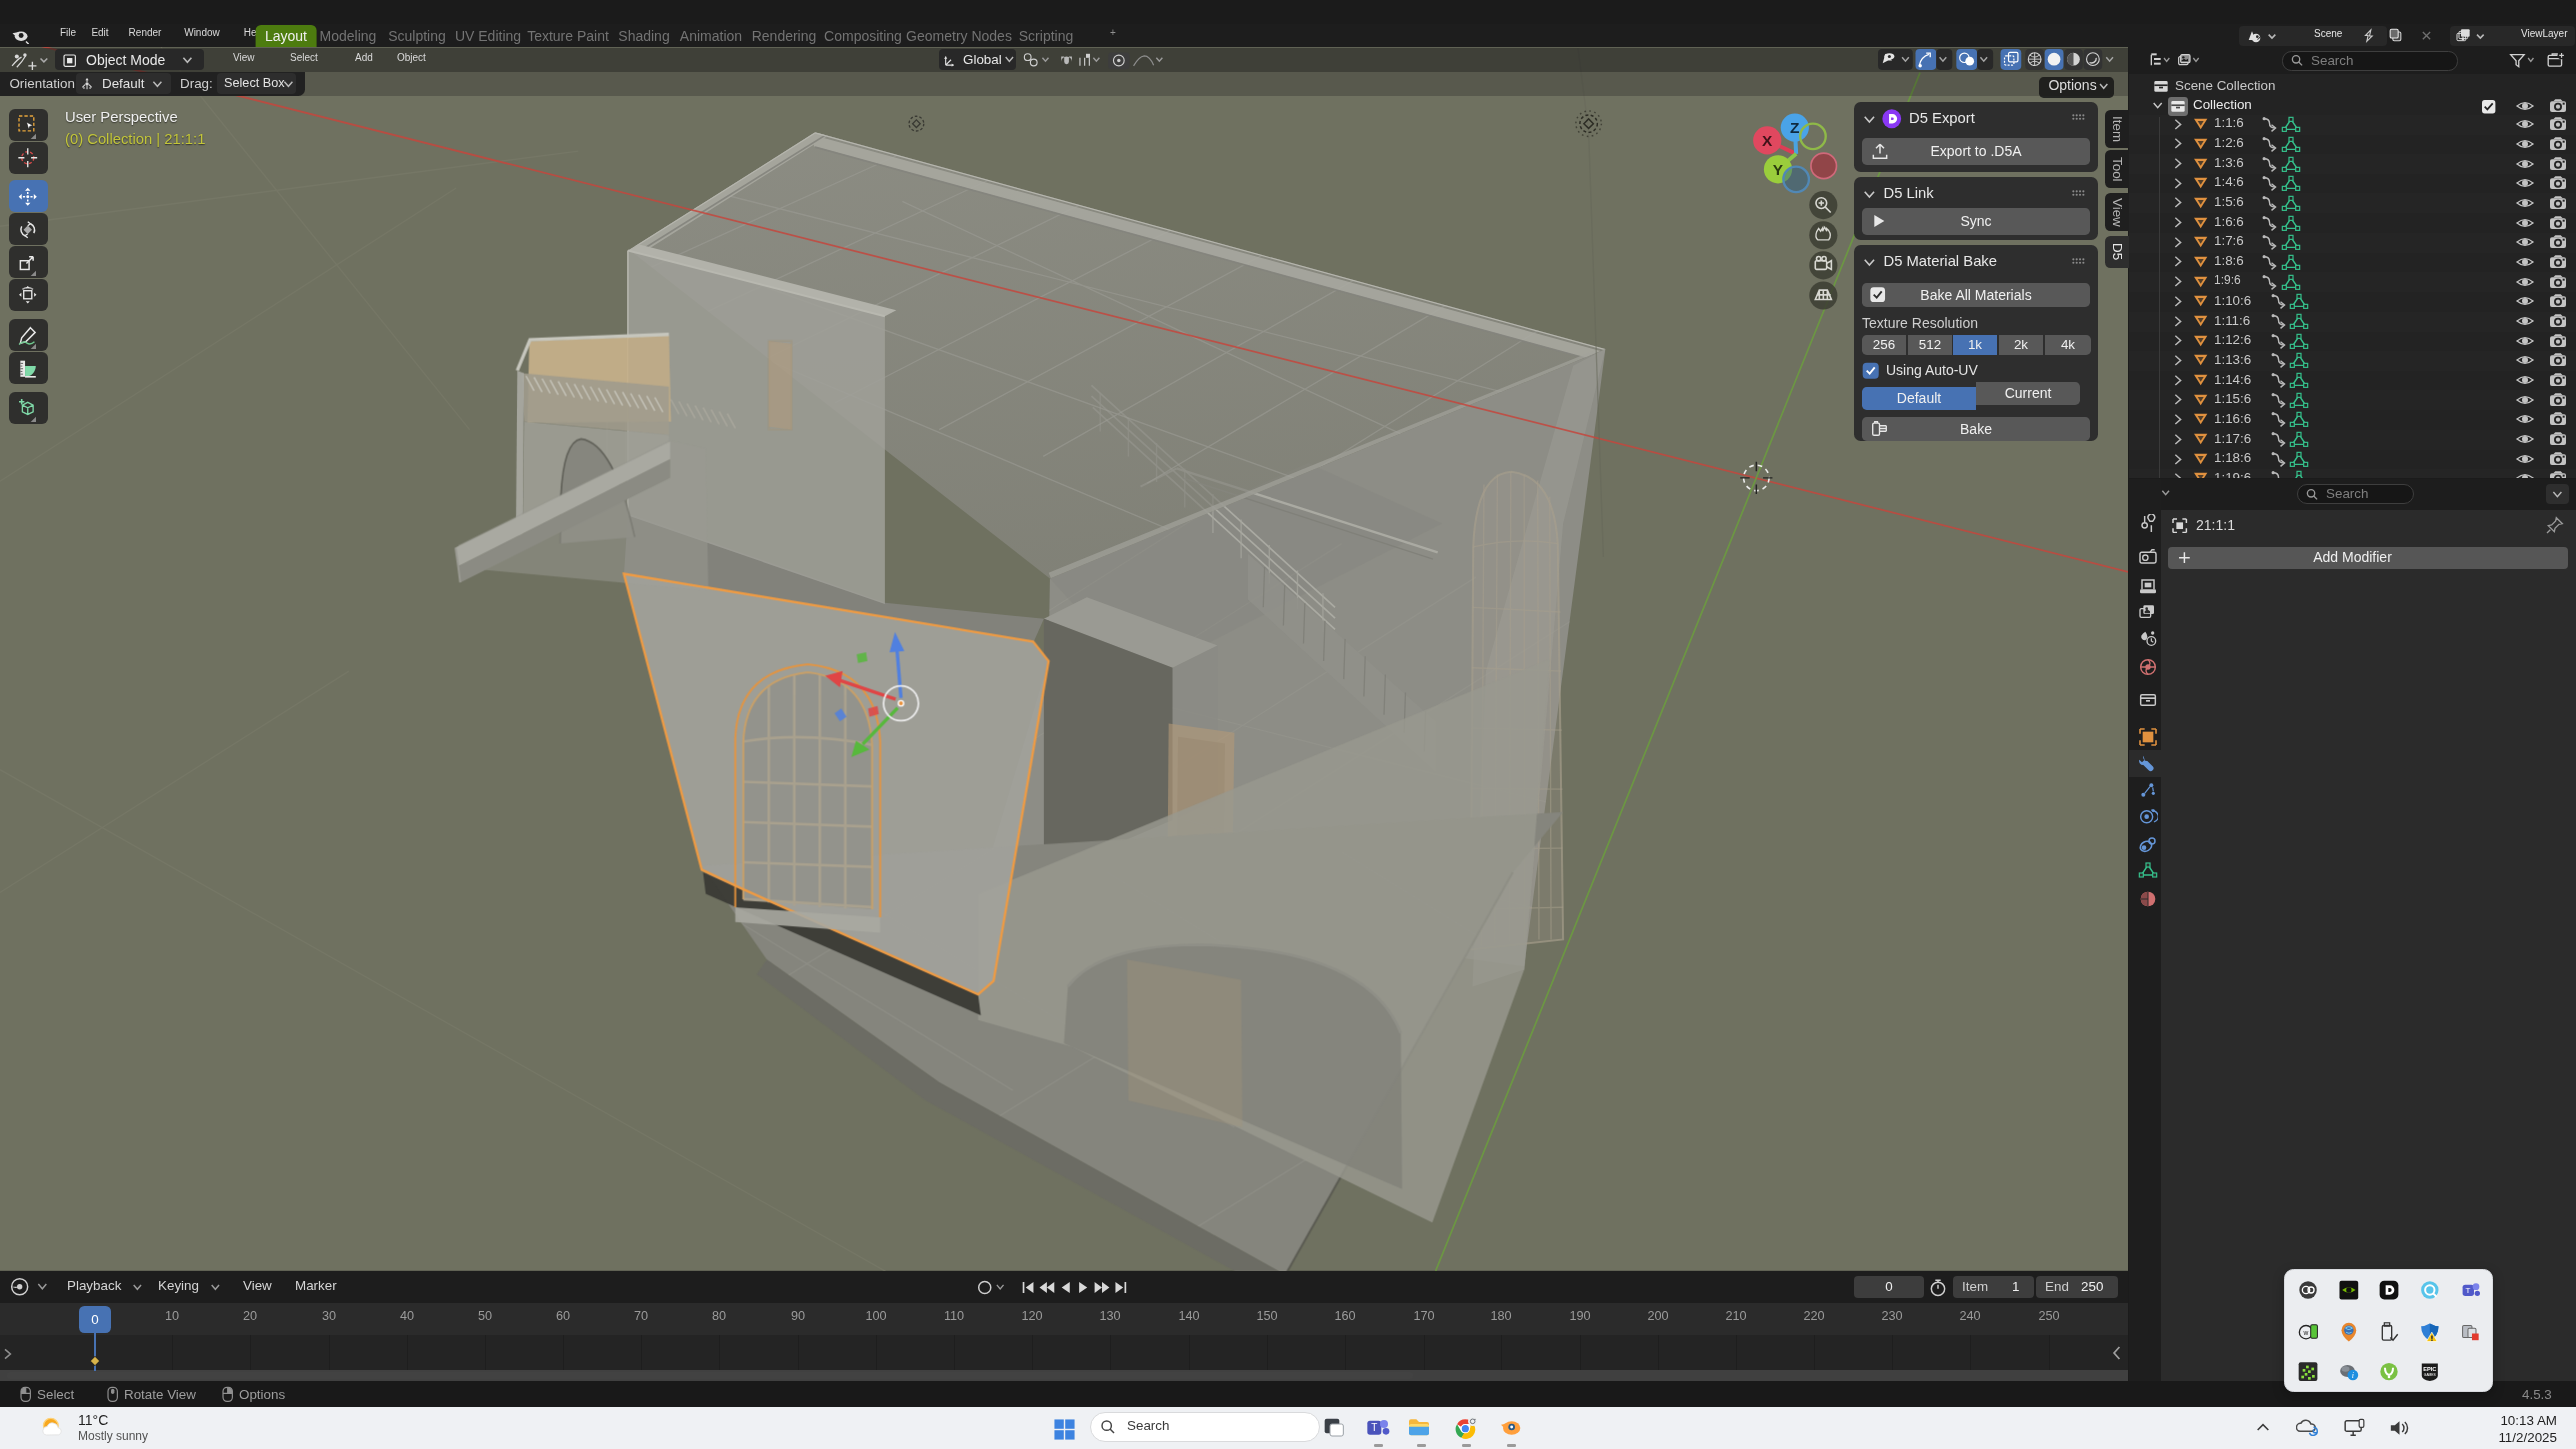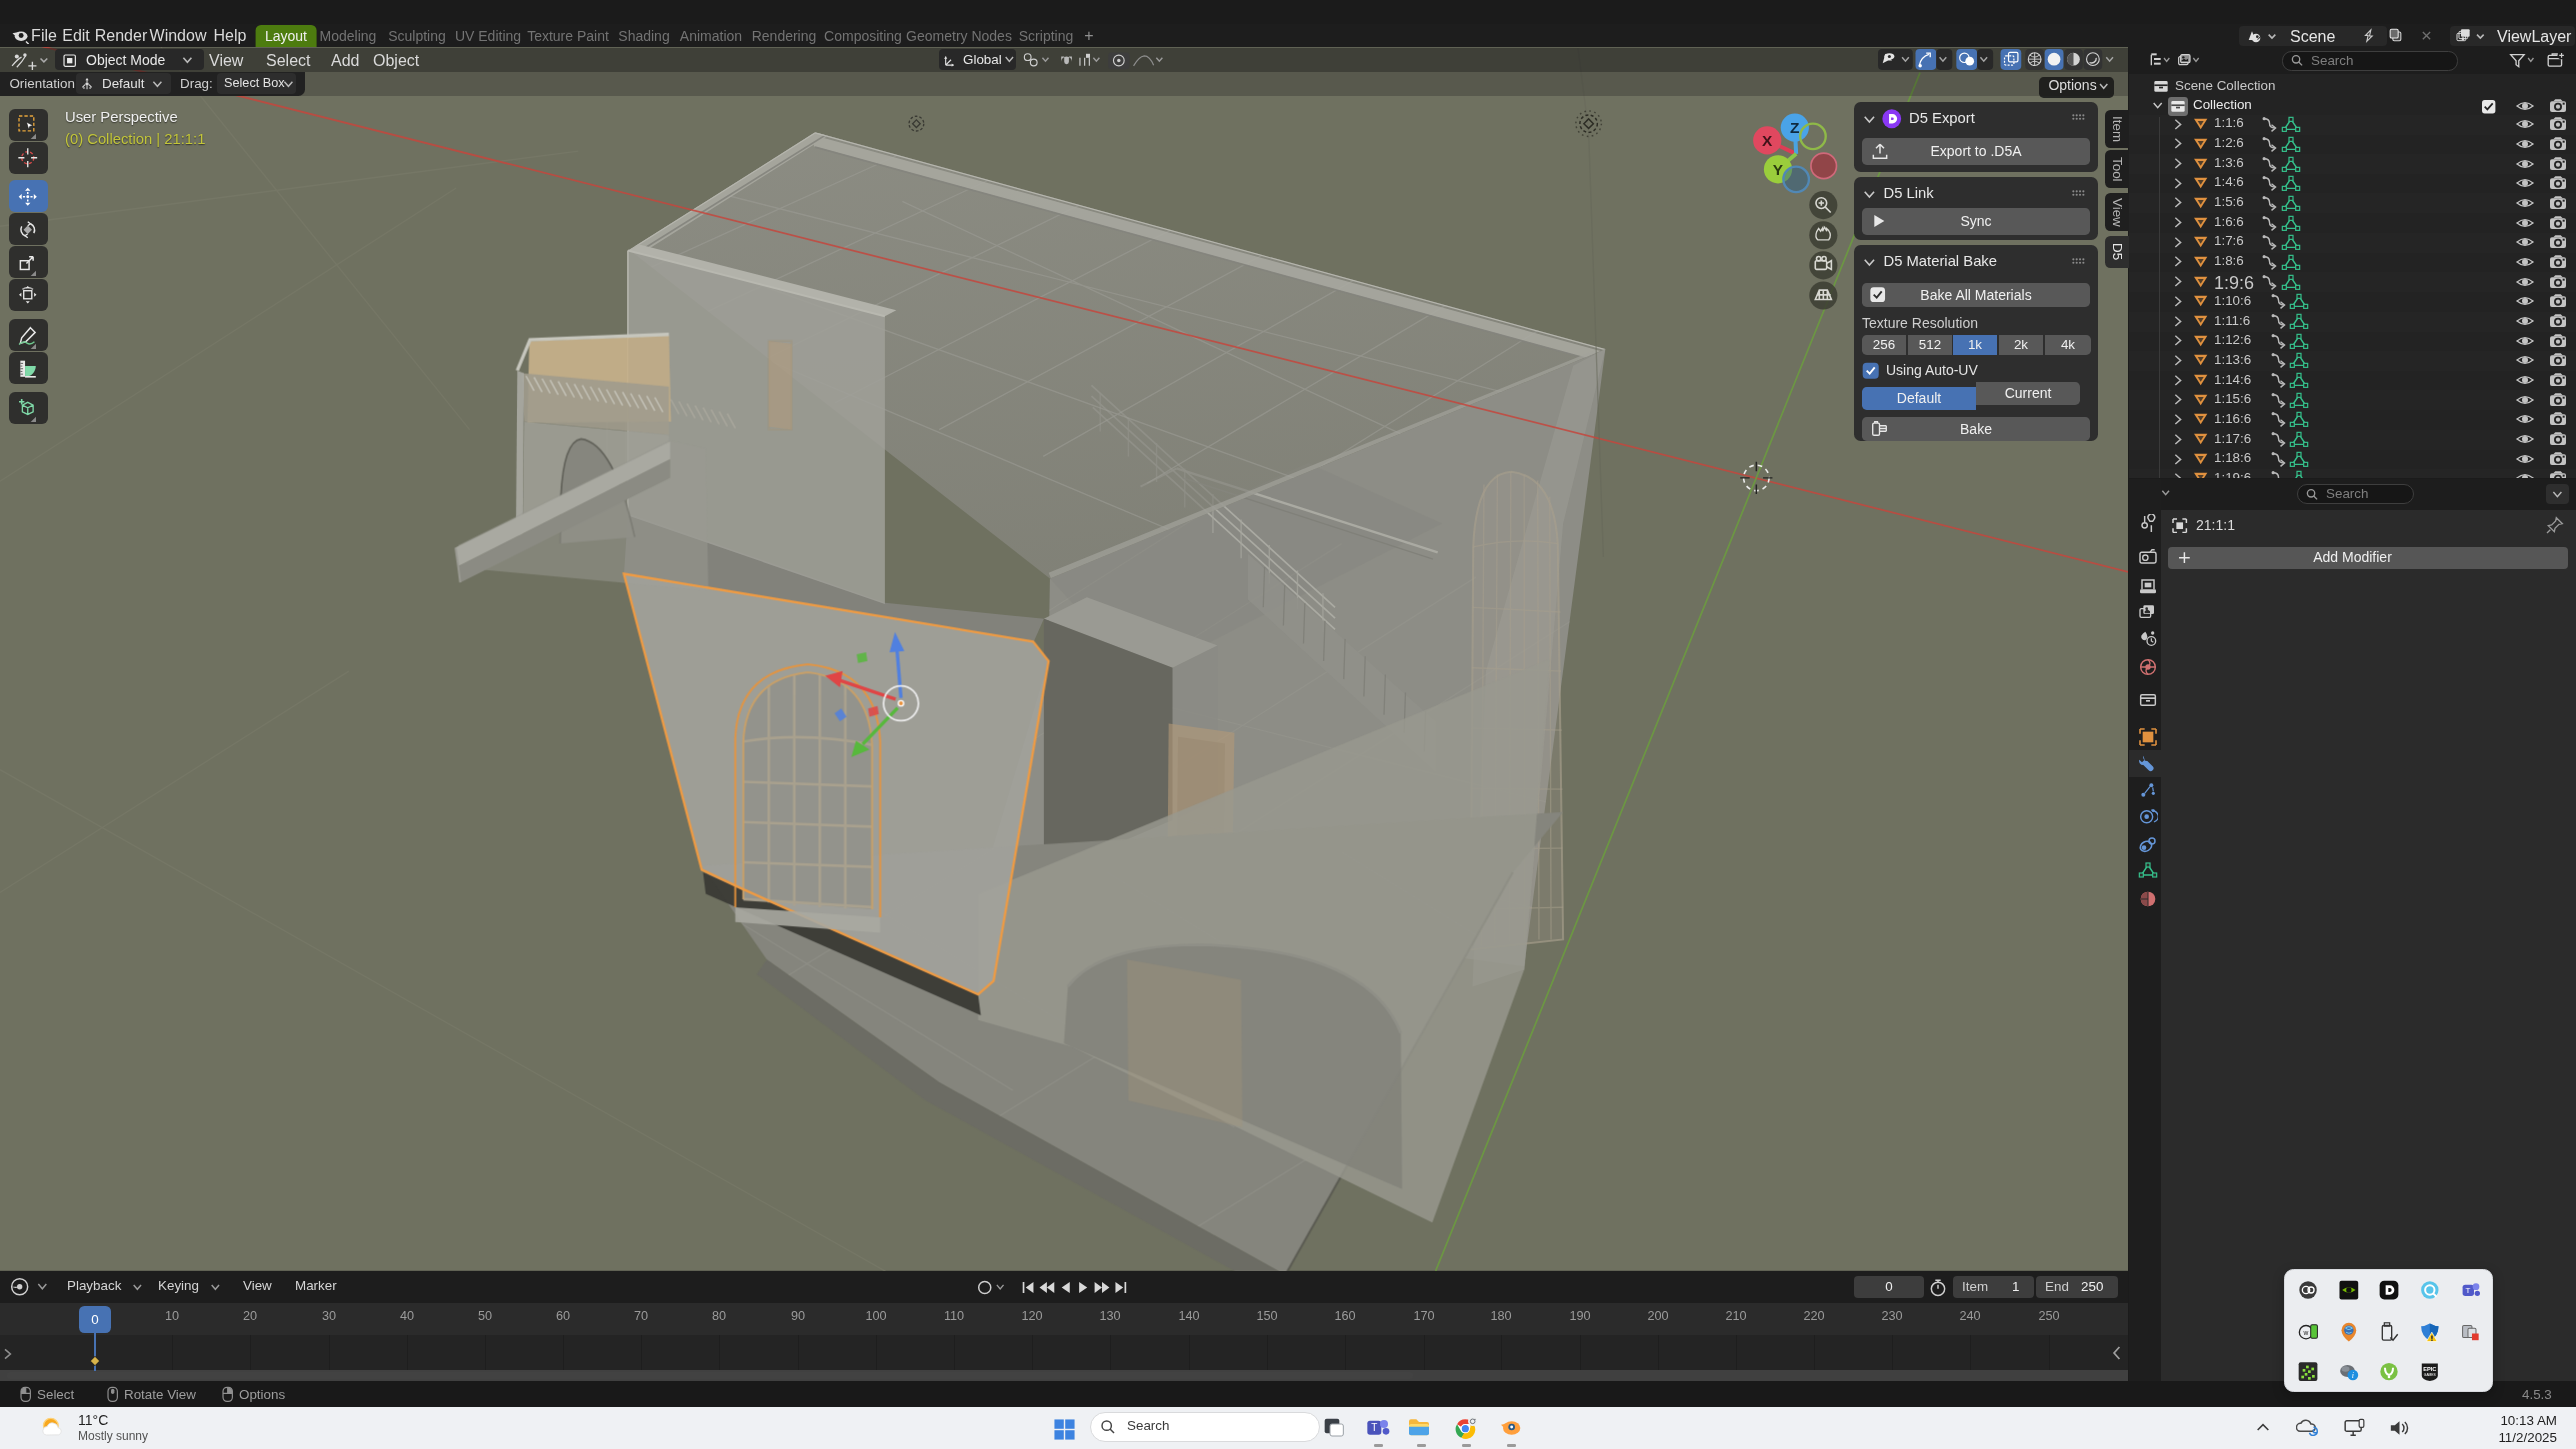--- a/index.html
+++ b/index.html
@@ -5,21 +5,21 @@
   * { margin:0; padding:0; box-sizing:border-box; }
   html,body { width:2576px; height:1449px; overflow:hidden; background:#1b1b1b;
     font-family:"Liberation Sans", sans-serif; }
   .abs { position:absolute; }
   #stage { position:relative; width:2576px; height:1449px; }
   
   #titlebar { left:0; top:0; width:2576px; height:23.5px; background:#171717; color:#ababab; }
   #titletext { left:32px; top:4px; font-size:13.4px; color:#b0b0b0; }
   
   #menubar { left:0; top:23.5px; width:2576px; height:23.5px; background:#1d1d1d; }
-  .mtxt { position:absolute; top:3.4px; font-size:16px; color:#dadada; } .mc { transform:translateX(-50%); }
+  .mtxt { position:absolute; top:3.4px; font-size:10px; color:#dadada;margin-left:24px; } .mc { transform:translateX(-50%); }
   .tab  { position:absolute; top:1.3px; height:22px; line-height:22px; padding:0 9.4px; font-size:14px; color:#737373; border-radius:5.4px 5.4px 0 0; transform:translateX(-50%); }
   .tabactive { background:#4d7c0f; color:#f0f0f0; }
   
   #vheader { z-index:10; left:0; top:48px; width:2128px; height:23.5px; background:rgba(24,24,24,0.55); }
   #toolsettings { z-index:10; left:0; top:72px; width:2128px; height:23.5px; background:rgba(24,24,24,0.26); }
   .hchip { position:absolute; background:#282828; border-radius:4px; color:#e3e3e3; font-size:14px; }
   
   #scene { left:0; top:47px; z-index:1; }
   
   #outliner { z-index:5; left:2129px; top:47px; width:447px; height:431px; background:#232323; overflow:hidden; }
@@ -919,21 +919,21 @@
         <circle cx="15" cy="13" r="3.2" fill="#c3c3c3"></circle>
       <rect x="22" y="7" width="3" height="3" fill="#232323"></rect>
     </svg>
     <svg class="abs" style="left:43px;top:227px" width="12" height="14.8" viewBox="0 0 18 22">
         <path d="M5 4 l8 7 l-8 7" stroke="#b9b9b9" stroke-width="2.2" fill="none"></path>
       </svg>
     <svg class="abs" style="left:63px;top:227px" width="17.4" height="16" viewBox="0 0 26 24">
       <path d="M3 4 H23 L13 20 Z" fill="#e0913f"></path>
       <path d="M8.5 7.5 h9 L13 14.5 Z" fill="#232323" opacity="0.75"></path>
     </svg>
-    <div class="abs" style="left:85px;top:226px;font-size:18px;color:#c9c9c9">1:9:6</div>
+    <div class="abs" style="left:85px;top:226px;font-size:12px;color:#c9c9c9">1:9:6</div>
     <svg class="abs" style="left:131px;top:227px" width="19" height="17.4" viewBox="0 0 28 26">
       <path d="M6 4 q8 0 8 7 q0 7 8 7" fill="none" stroke="#b9b9b9" stroke-width="2.2"></path>
       <path d="M17 13 l6 5 l-6 5" fill="none" stroke="#b9b9b9" stroke-width="2.2"></path>
       <circle cx="6" cy="4" r="2.4" fill="#b9b9b9"></circle>
     </svg>
     <svg class="abs" style="left:152px;top:227px" width="20" height="17.4" viewBox="0 0 30 26">
       <path d="M15 5 L25 20 L5 20 Z" fill="none" stroke="#35c08b" stroke-width="2.2"></path>
       <rect x="12" y="2" width="6" height="6" fill="#232323" stroke="#35c08b" stroke-width="1.8"></rect>
       <rect x="2" y="17" width="6" height="6" fill="#232323" stroke="#35c08b" stroke-width="1.8"></rect>
       <rect x="22" y="17" width="6" height="6" fill="#232323" stroke="#35c08b" stroke-width="1.8"></rect>

